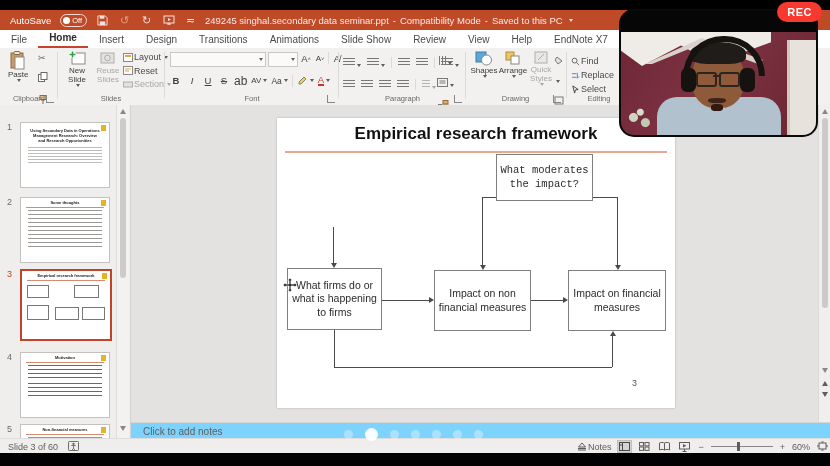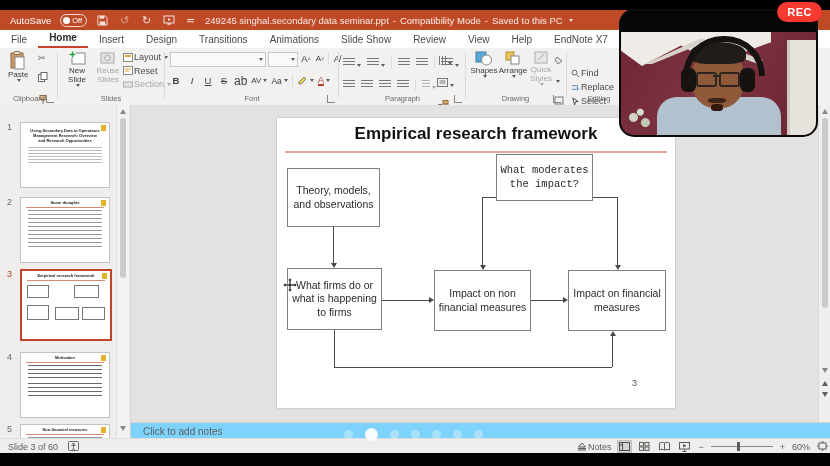--- a/index.html
+++ b/index.html
@@ -355,21 +355,21 @@
         <span><svg width="10" height="9" viewBox="0 0 10 9">
               <circle cx="5" cy="4.5" r="3.4" fill="#d8d6d4" stroke="#7a7876"></circle>
             </svg><span class="caret"></span></span>
       </div>
       <div class="rglabel">Drawing</div>
       <div class="launcher"></div>
     </div>
     <div class="rgsep" style="left:566px;"></div>
 
     <div class="rgroup" style="left:569px;width:60px;">
-      <div class="abs" style="left:2px;top:20px;display:flex;flex-direction:column;gap:4px;font-size:8.5px;color:#3b3a39;">
+      <div class="abs" style="left:2px;top:8px;display:flex;flex-direction:column;gap:4px;font-size:8.5px;color:#3b3a39;">
         <span class="smallrow">
           <svg width="9" height="9" viewBox="0 0 10 10">
               <circle cx="4" cy="4" r="2.7" fill="none" stroke="#5f5d5b"></circle>
               <path d="M6 6l3 3" stroke="#5f5d5b"></path>
             </svg>
           <span>Find</span>
         </span>
         <span class="smallrow">
           <svg width="9" height="9" viewBox="0 0 10 10">
               <path d="M1 3h5M1 7h5" stroke="#4a7eb8"></path>
@@ -442,21 +442,20 @@
       <div class="abs" style="bottom:18px;left:0;width:12px;">
           <div class="sb-arrow sb-down"></div>
         </div>
     </div>
   </div>
 
   <div class="abs" id="slide">
     <div id="slide-title">Empirical research framework</div>
     <div id="slide-underline"></div>
 
-    <div class="fc-box" style="left:10px;top:50px;width:93px;height:59px;">Theory, models, and observations</div>
     <div class="fc-box" style="left:219px;top:36px;width:97px;height:47px;font-family:Liberation Mono, monospace;">What moderates the impact?</div>
     <div class="fc-box" style="left:157px;top:152px;width:97px;height:61px;">Impact on non financial measures</div>
     <div class="fc-box" style="left:10px;top:150px;width:95px;height:62px;">What firms do or what is happening to firms</div>
     <div class="fc-box" style="left:291px;top:152px;width:98px;height:61px;">Impact on financial measures</div>
 
     <div class="fline" style="left:56px;top:109px;width:1px;height:37px;"></div>
     <div class="arr arr-d" style="left:53.5px;top:145px;"></div>
 
     <div class="fline" style="left:205px;top:79px;width:14px;height:1px;"></div>
     <div class="fline" style="left:205px;top:79px;width:1px;height:69px;"></div>

